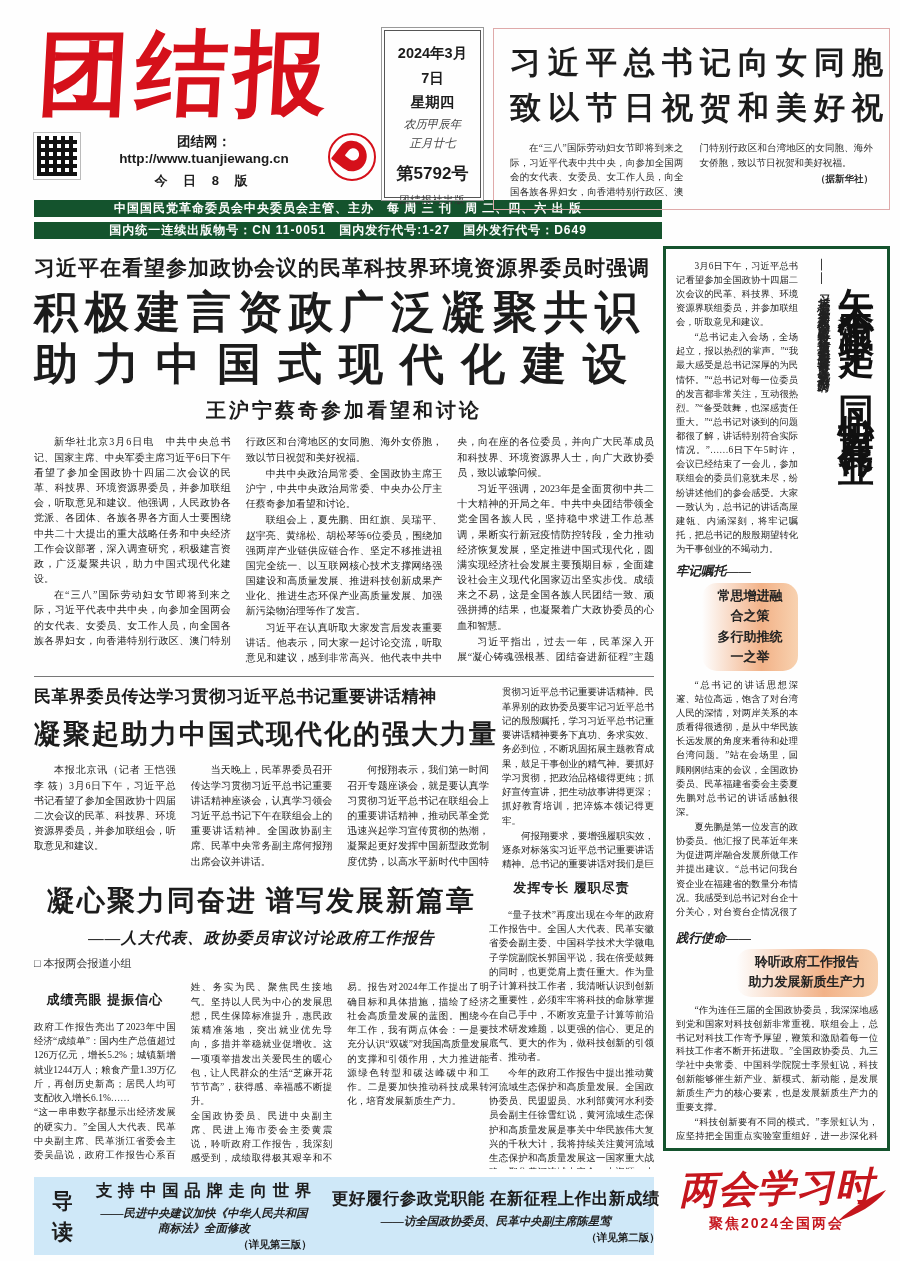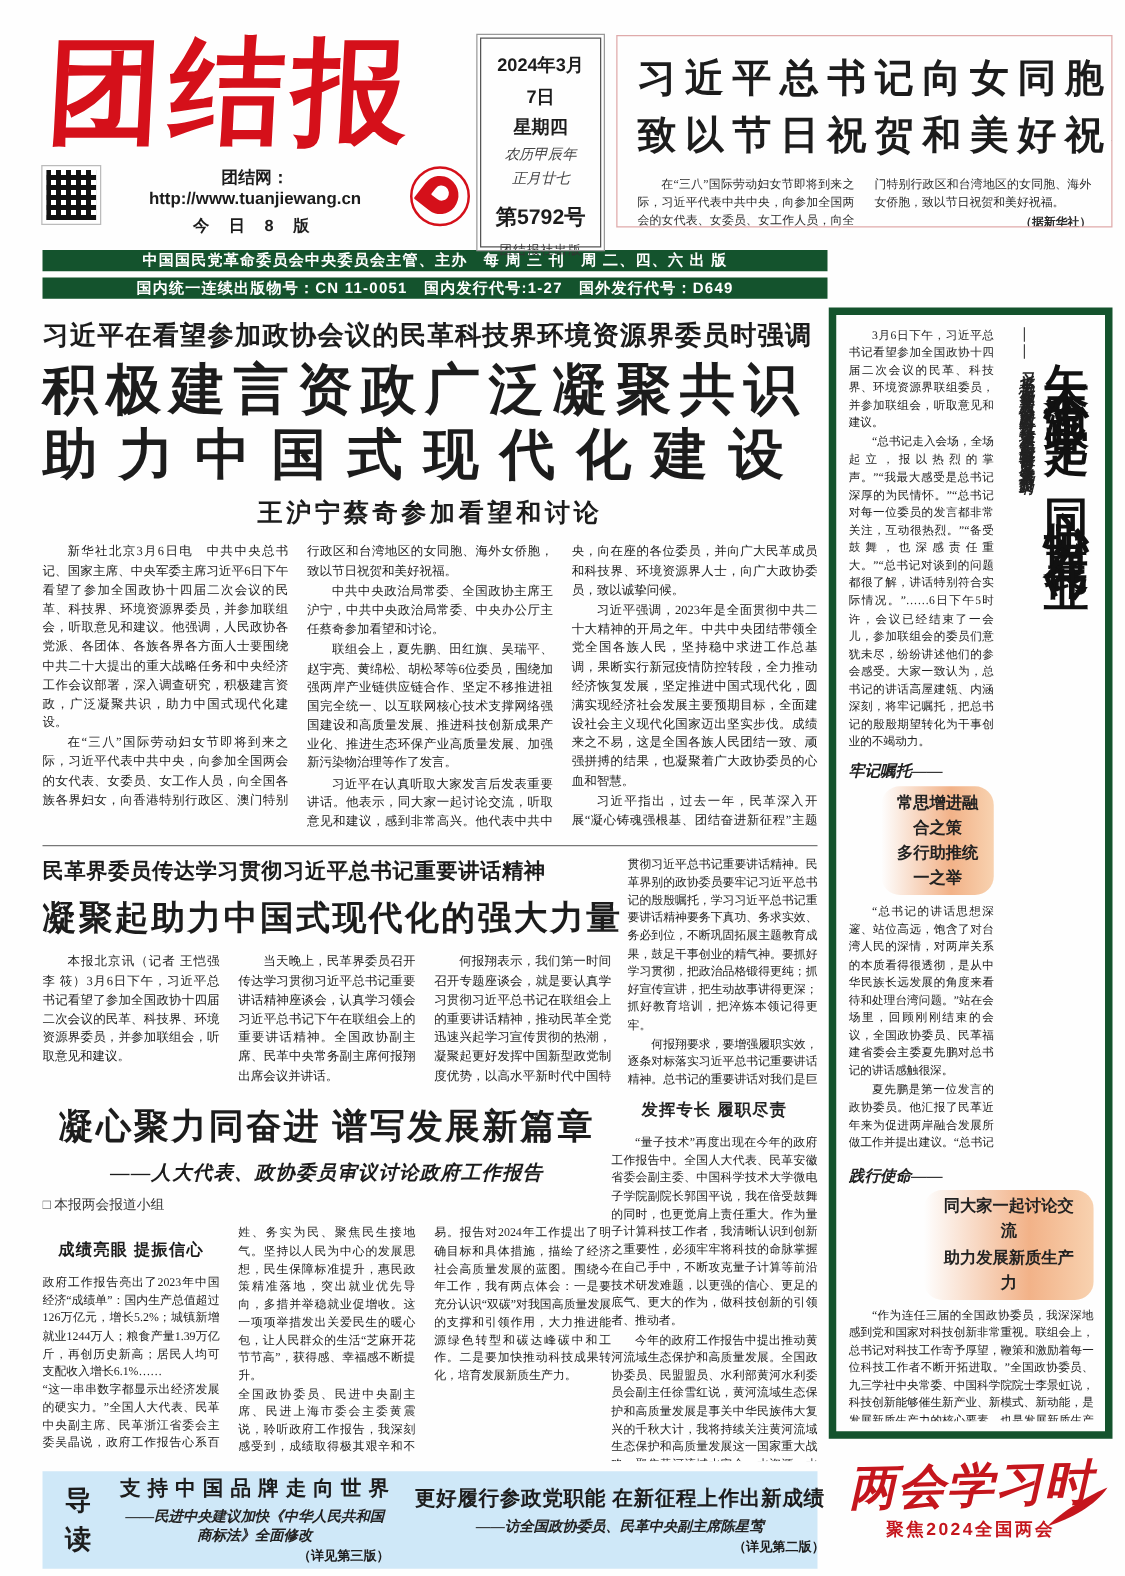--- a/index.html
+++ b/index.html
@@ -50,21 +50,21 @@
   .date-box {
     width:97px; flex:none; border:1px solid #555; outline:1px solid #999; outline-offset:2px;
     margin:4px 6px 0 2px; height:168px; text-align:center; padding-top:10px;
     font-family:"Liberation Sans",sans-serif;
   }
   .date-box .d1 { font-weight:bold; font-size:14.5px; line-height:1.7; }
   .date-box .d2 { font-size:11.5px; color:#444; font-style:italic; line-height:1.7; font-family:"Liberation Serif",serif; }
   .date-box .issue { font-weight:900; font-size:17px; margin-top:8px; }
   .date-box .pub { font-size:10px; color:#333; margin-top:8px; letter-spacing:1px; font-family:"Liberation Serif",serif; }
   .top-news {
-    flex:1; border:1px solid #dfaaaa; margin-top:2px; height:154px;
+    flex:1; border:1px solid #dfaaaa; margin-top:2px; height:182px;
     padding:12px 16px 8px; overflow:hidden;
   }
   .top-news-title {
     font-family:"Liberation Sans",sans-serif; font-weight:900; font-size:31px;
     letter-spacing:7px; line-height:1.45; white-space:nowrap;
   }
   .top-news-body {
     margin-top:10px; column-count:2; column-gap:16px; font-size:9.5px; line-height:1.55;
     text-align:justify; color:#2b2b2b;
   }
@@ -104,21 +104,21 @@
   .guide {
     margin-top:8px; background:#cfe8f8; display:flex; align-items:center;
     padding:8px 18px; gap:20px; height:78px;
   }
   .guide-label { font-family:"Liberation Sans",sans-serif; font-weight:900; font-size:21px; line-height:1.5; width:24px; flex:none; }
   .guide-item { flex:1; }
   .guide-item .gi-title { font-family:"Liberation Sans",sans-serif; font-weight:900; font-size:16.5px; letter-spacing:0.5px; text-align:center; white-space:nowrap; }
   .guide-item .gi-sub { text-align:center; font-style:italic; font-size:11.5px; margin-top:4px; font-weight:bold; color:#222; }
   .guide-item .gi-ref { text-align:right; font-weight:bold; font-size:10.5px; margin-top:2px; font-family:"Liberation Sans",sans-serif; }
   
-  .sidebar { border:6px solid #14532d; height:905px; padding:10px 9px 8px 10px; display:flex; flex-direction:column; overflow:hidden; }
+  .sidebar { border:3px solid #14532d; height:905px; padding:10px 9px 8px 10px; display:flex; flex-direction:column; overflow:hidden; }
   .side-top { display:flex; height:660px; flex:none; }
   .side-body { flex:1; font-size:9.3px; line-height:1.52; text-align:justify; color:#222; overflow:hidden; padding-right:7px; }
   .side-verticals { writing-mode:vertical-rl; height:655px; flex:none; display:block; }
   .v-title {
     font-weight:900; font-size:36px; letter-spacing:9px; line-height:1.25;
     font-family:"Liberation Serif",serif; color:#111;
   }
   .v-subtitle { font-size:11.5px; letter-spacing:2px; font-weight:bold; font-style:italic; color:#222; margin-left:6px; line-height:1.9; }
   .side-bottom { flex:1; margin-top:4px; font-size:9.3px; line-height:1.5; text-align:justify; color:#222; overflow:hidden; }
   .pill-label { font-style:italic; font-weight:bold; font-size:12.5px; margin:6px 0 2px; text-indent:0; }
@@ -271,21 +271,21 @@
 
           </div>
           <div class="side-verticals">
             <div class="v-title">矢志不渝跟党走　同心协力襄伟业</div>
             <div class="v-subtitle">——习近平总书记在看望参加政协会议的民革科技界环境资源界委员时的重要讲话引发民主党派热烈反响</div>
           </div>
         </div>
         <div class="side-bottom">
           <div class="pill-label">践行使命——</div>
           <div class="pill" style="margin-left:60px">
-            <div>同大家一起讨论交流</div>
+            <div>聆听政府工作报告</div>
             <div>助力发展新质生产力</div>
           </div>
           <p>“作为连任三届的全国政协委员，我深深地感到党和国家对科技创新非常重视。联组会上，总书记对科技工作寄予厚望，鞭策和激励着每一位科技工作者不断开拓进取。”全国政协委员、九三学社中央常委、中国科学院院士李景虹说，科技创新能够催生新产业、新模式、新动能，是发展新质生产力的核心要素，也是发展新质生产力的重要支撑。</p>
           <p>“科技创新要有不同的模式。”李景虹认为，应坚持把全国重点实验室重组好，进一步深化科技体制改革，加强人才培养，以企业为创新主体，加快发展新质生产力。</p>
 
         </div>
       </div>
 
       <div class="promo">
         <div class="promo-title">两会学习时</div>

